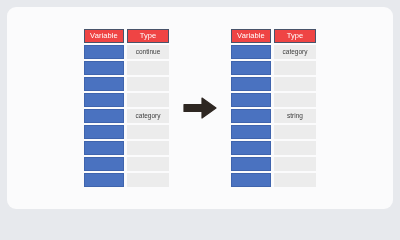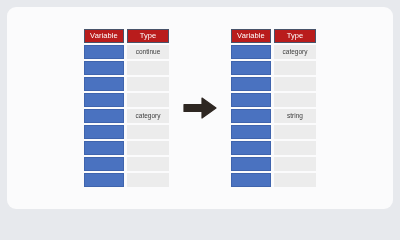--- a/index.html
+++ b/index.html
@@ -68,21 +68,21 @@
   }
 
   .cell-type {
     width: 42px;
     box-sizing: border-box;
   }
 
   
   .header-row .cell-var,
   .header-row .cell-type {
-    background: #b91c1c;
+    background: #ef4444;
     border: 1px solid #48536a;
     color: #ffffff;
     font-size: 7.5px;
     line-height: 12px;
     text-align: center;
     letter-spacing: 0.1px;
     overflow: hidden;
     white-space: nowrap;
   }
 

